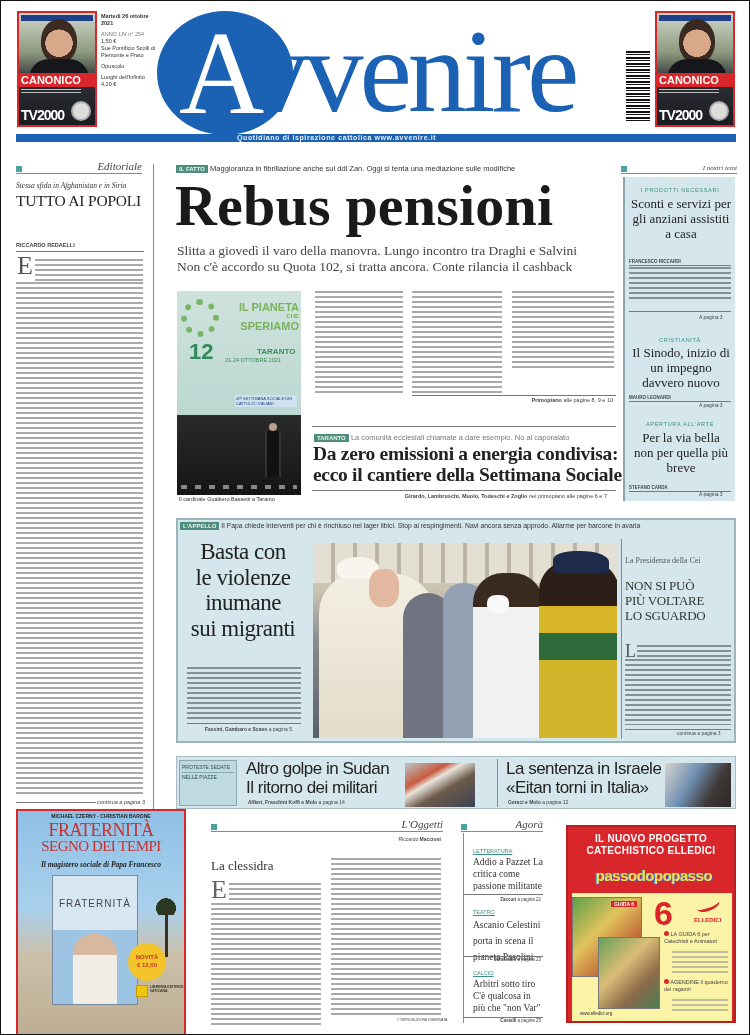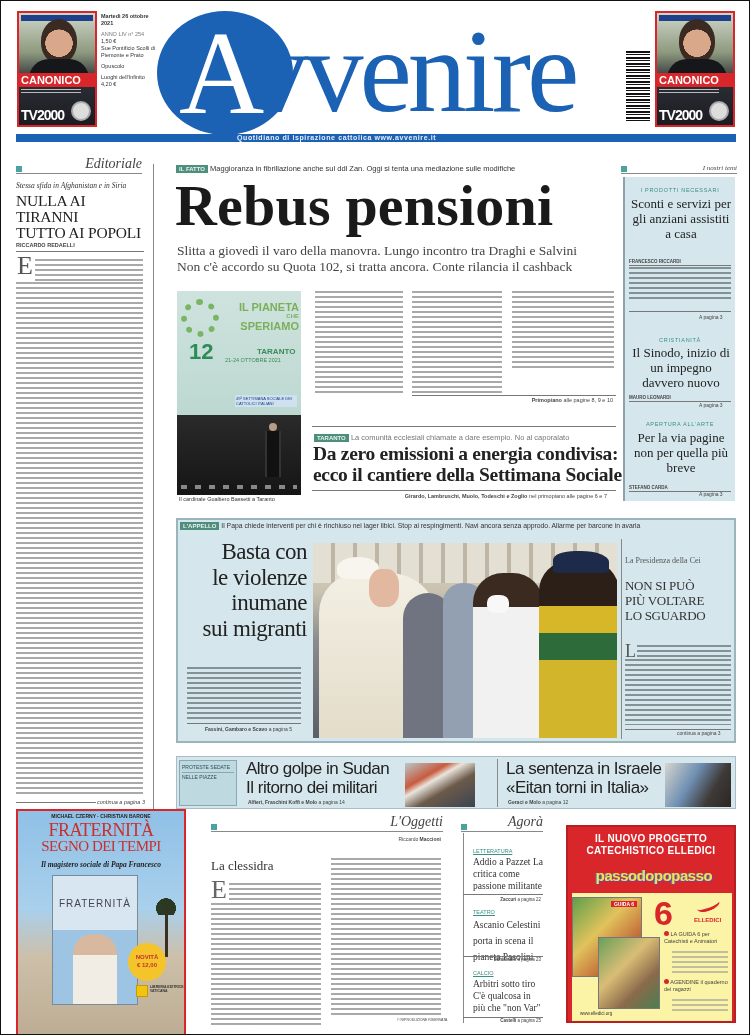--- a/index.html
+++ b/index.html
@@ -26,21 +26,21 @@
   .logo-circle{position:absolute;left:156px;top:10px;width:136px;height:124px;border-radius:50%;background:#1c62b4}
   .logo-word{position:absolute;left:176px;top:12px;font-family:"Liberation Serif",serif;font-size:118px;line-height:118px;color:#1c62b4;letter-spacing:-4px}
   .logo-a{position:absolute;left:178px;top:14px;font-family:"Liberation Serif",serif;font-size:118px;line-height:118px;color:#fff;letter-spacing:-6px}
   .logo-bar{position:absolute;left:15px;top:133px;width:720px;height:8px;background:#1c62b4}
   .tagline{position:absolute;left:236px;top:133px;font-size:7px;line-height:8px;color:#e8eefa;font-family:"Liberation Sans",sans-serif;font-weight:bold;letter-spacing:.6px}
   .barcode{position:absolute;left:625px;top:50px;width:24px;height:72px;background:repeating-linear-gradient(to bottom,#111 0 2px,#fff 2px 3px,#111 3px 4px,#fff 4px 6px)}
 
   
   .sec-head{position:absolute;height:10px;border-bottom:1px solid #888}
   .sec-head .mark{position:absolute;left:0;bottom:1px;width:6px;height:6px;background:#4aa3a0}
-  .sec-head .lbl{position:absolute;right:0;bottom:1px;font-size:14px;font-style:italic;color:#444}
+  .sec-head .lbl{position:absolute;right:0;bottom:1px;font-size:11px;font-style:italic;color:#444}
 
   .blue-box{background:#d5e7ed}
   .tag{display:inline-block;background:#4d8e7d;color:#e8f2ee;font-family:"Liberation Sans",sans-serif;font-size:6px;font-weight:bold;padding:1px 3px;vertical-align:middle}
   .kicker{font-family:"Liberation Sans",sans-serif;font-size:7.5px;color:#333}
   .byline{font-family:"Liberation Sans",sans-serif;font-size:5.5px;color:#444}
   .small-caps-kicker{font-family:"Liberation Sans",sans-serif;font-size:6.5px;letter-spacing:.7px;color:#3a8f86;text-align:center}
 </style>
 </head>
 <body>
 
@@ -82,21 +82,20 @@
   </div>
 </div>
 
 <div>
   <div class="sec-head" style="left:15px;top:163px;width:126px">
     <div class="mark"></div>
     <div class="lbl">Editoriale</div>
   </div>
   <div class="abs" style="left:15px;top:180px;width:130px;font-size:7.5px;font-style:italic;color:#333">Stessa sfida in Afghanistan e in Siria</div>
   <div class="abs" style="left:15px;top:192px;width:135px;font-size:15.5px;line-height:16px;color:#222;letter-spacing:-.2px">
-    <div>NULLA AI TIRANNI</div>
     <div>TUTTO AI POPOLI</div>
   </div>
   <div class="abs byline" style="left:15px;top:241px;font-weight:bold">RICCARDO REDAELLI</div>
   <div class="abs rule" style="left:15px;top:250px;width:128px"></div>
   <div class="abs" style="left:16px;top:252px;font-size:26px;line-height:26px;color:#555">E</div>
   <div class="abs fake-text" style="left:34px;top:258px;width:108px;height:22px"></div>
   <div class="abs fake-text" style="left:15px;top:281px;width:127px;height:515px"></div>
   <div class="abs rule" style="left:15px;top:801px;width:80px"></div>
   <div class="abs byline" style="left:96px;top:798px;font-style:italic">continua a pagina 3</div>
   <div class="abs vrule" style="left:152px;top:163px;height:645px"></div>
@@ -179,35 +178,35 @@
   <div>
     <div class="abs small-caps-kicker" style="left:626px;top:336px;width:106px;font-size:5.5px">CRISTIANITÀ</div>
     <div class="abs" style="left:630px;top:344px;width:100px;font-size:13px;line-height:15px;text-align:center;color:#222">Il Sinodo, inizio di un impegno davvero nuovo</div>
     <div class="abs byline" style="left:628px;top:394px;font-size:4.5px;font-weight:bold">MAURO LEONARDI</div>
     <div class="abs rule" style="left:628px;top:400px;width:102px"></div>
     <div class="abs byline" style="left:698px;top:401px;font-size:5px">A pagina 3</div>
   </div>
 
   <div>
     <div class="abs small-caps-kicker" style="left:626px;top:420px;width:106px;font-size:5.5px">APERTURA ALL'ARTE</div>
-    <div class="abs" style="left:630px;top:429px;width:100px;font-size:13px;line-height:15px;text-align:center;color:#222">Per la via pagine non per quella più breve</div>
+    <div class="abs" style="left:630px;top:429px;width:100px;font-size:13px;line-height:15px;text-align:center;color:#222">Per la via bella non per quella più breve</div>
     <div class="abs byline" style="left:628px;top:484px;font-size:4.5px;font-weight:bold">STEFANO CARDA</div>
     <div class="abs rule" style="left:628px;top:490px;width:102px"></div>
     <div class="abs byline" style="left:698px;top:490px;font-size:5px">A pagina 3</div>
   </div>
 </div>
 
 <div class="abs blue-box" style="left:175px;top:517px;width:560px;height:225px;border:2px solid #9bb5bd">
 </div>
 <div>
   <div class="abs kicker" style="left:179px;top:521px;width:555px;white-space:nowrap;overflow:hidden;font-size:6.8px;color:#333">
     <span class="tag">L'APPELLO</span>
     <span>Il Papa chiede interventi per chi è rinchiuso nei lager libici. Stop ai respingimenti. Navi ancora senza approdo. Allarme per barcone in avaria</span>
   </div>
-  <div class="abs" style="left:178px;top:538px;width:128px;text-align:right;font-size:23px;line-height:25.5px;color:#222;letter-spacing:-.5px">
+  <div class="abs" style="left:178px;top:538px;width:128px;text-align:center;font-size:23px;line-height:25.5px;color:#222;letter-spacing:-.5px">
     <div>Basta con</div>
     <div>le violenze</div>
     <div>inumane</div>
     <div>sui migranti</div>
   </div>
   <div class="abs fake-text-dark" style="left:186px;top:666px;width:114px;height:52px"></div>
   <div class="abs rule" style="left:186px;top:722px;width:114px"></div>
   <div class="abs byline" style="left:204px;top:725px;font-size:5px">
     <b>Fassini, Gambaro e Scavo</b>
     <span>a pagina 5</span>

